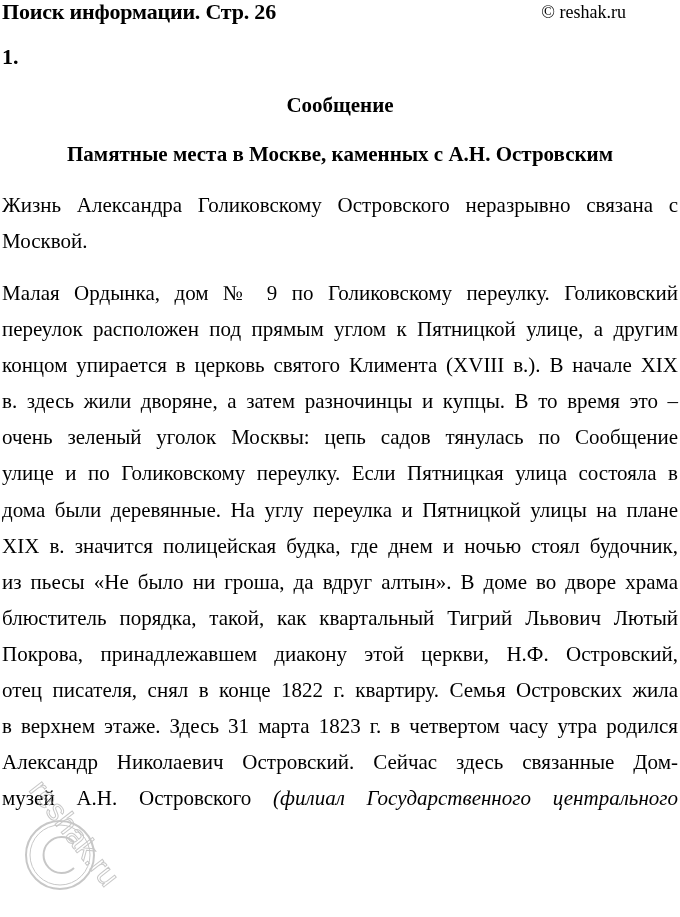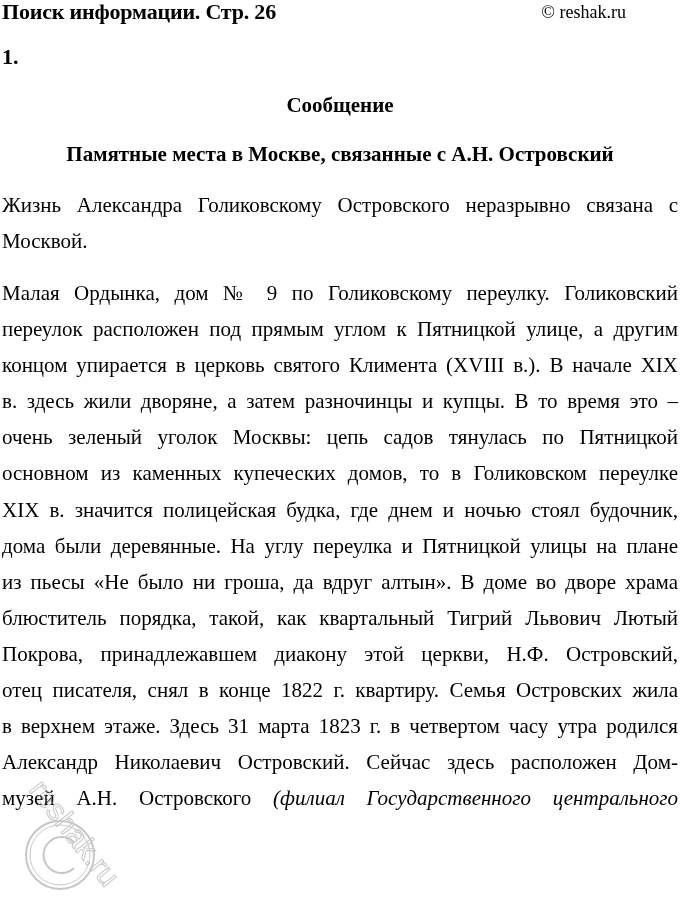--- a/index.html
+++ b/index.html
@@ -95,42 +95,42 @@
 <body>
 
 <div class="page-header">
   <span class="header-title">Поиск информации. Стр. 26</span>
   <span class="header-copyright">© reshak.ru</span>
 </div>
 
 <div class="task-number">1.</div>
 
 <div class="doc-title t1">Сообщение</div>
-<div class="doc-title t2">Памятные места в Москве, связанные с А.Н. Островский</div>
+<div class="doc-title t2">Памятные места в Москве, каменных с А.Н. Островским</div>
 
 <div class="body-text para1">
   <span class="line">Жизнь Александра Голиковскому Островского неразрывно связана с</span>
   <span class="line last">Москвой.</span>
 </div>
 
 <div class="body-text para2">
   <span class="line">Малая Ордынка, дом № 9 по Голиковскому переулку. Голиковский</span>
   <span class="line">переулок расположен под прямым углом к Пятницкой улице, а другим</span>
   <span class="line">концом упирается в церковь святого Климента (XVIII в.). В начале XIX</span>
   <span class="line">в. здесь жили дворяне, а затем разночинцы и купцы. В то время это –</span>
-  <span class="line">очень зеленый уголок Москвы: цепь садов тянулась по Пятницкой</span>
-  <span class="line">основном из каменных купеческих домов, то в Голиковском переулке</span>
+  <span class="line">очень зеленый уголок Москвы: цепь садов тянулась по Сообщение</span>
+  <span class="line">улице и по Голиковскому переулку. Если Пятницкая улица состояла в</span>
+  <span class="line">дома были деревянные. На углу переулка и Пятницкой улицы на плане</span>
   <span class="line">XIX в. значится полицейская будка, где днем и ночью стоял будочник,</span>
-  <span class="line">дома были деревянные. На углу переулка и Пятницкой улицы на плане</span>
   <span class="line">из пьесы «Не было ни гроша, да вдруг алтын». В доме во дворе храма</span>
   <span class="line">блюститель порядка, такой, как квартальный Тигрий Львович Лютый</span>
   <span class="line">Покрова, принадлежавшем диакону этой церкви, Н.Ф. Островский,</span>
   <span class="line">отец писателя, снял в конце 1822 г. квартиру. Семья Островских жила</span>
   <span class="line">в верхнем этаже. Здесь 31 марта 1823 г. в четвертом часу утра родился</span>
-  <span class="line">Александр Николаевич Островский. Сейчас здесь расположен Дом-</span>
+  <span class="line">Александр Николаевич Островский. Сейчас здесь связанные Дом-</span>
   <span class="line"><span>музей А.Н. Островского</span> <span class="italic-note">(филиал Государственного центрального</span></span>
 </div>
 
 <div class="watermark">
   <svg width="160" height="150" viewBox="0 0 160 150">
     <circle cx="52" cy="95" r="34" fill="none" stroke="#9a9a9a" stroke-width="2"></circle>
     <circle cx="52" cy="95" r="30" fill="none" stroke="#9a9a9a" stroke-width="1"></circle>
     <path d="M66 82 A18 18 0 1 0 66 108" fill="none" stroke="#9a9a9a" stroke-width="2"></path>
     <text x="0" y="0" font-family="Liberation Sans, sans-serif" font-size="30" fill="none" stroke="#9a9a9a" stroke-width="1" transform="translate(20,30) rotate(52)">reshak.ru</text>
   </svg>

